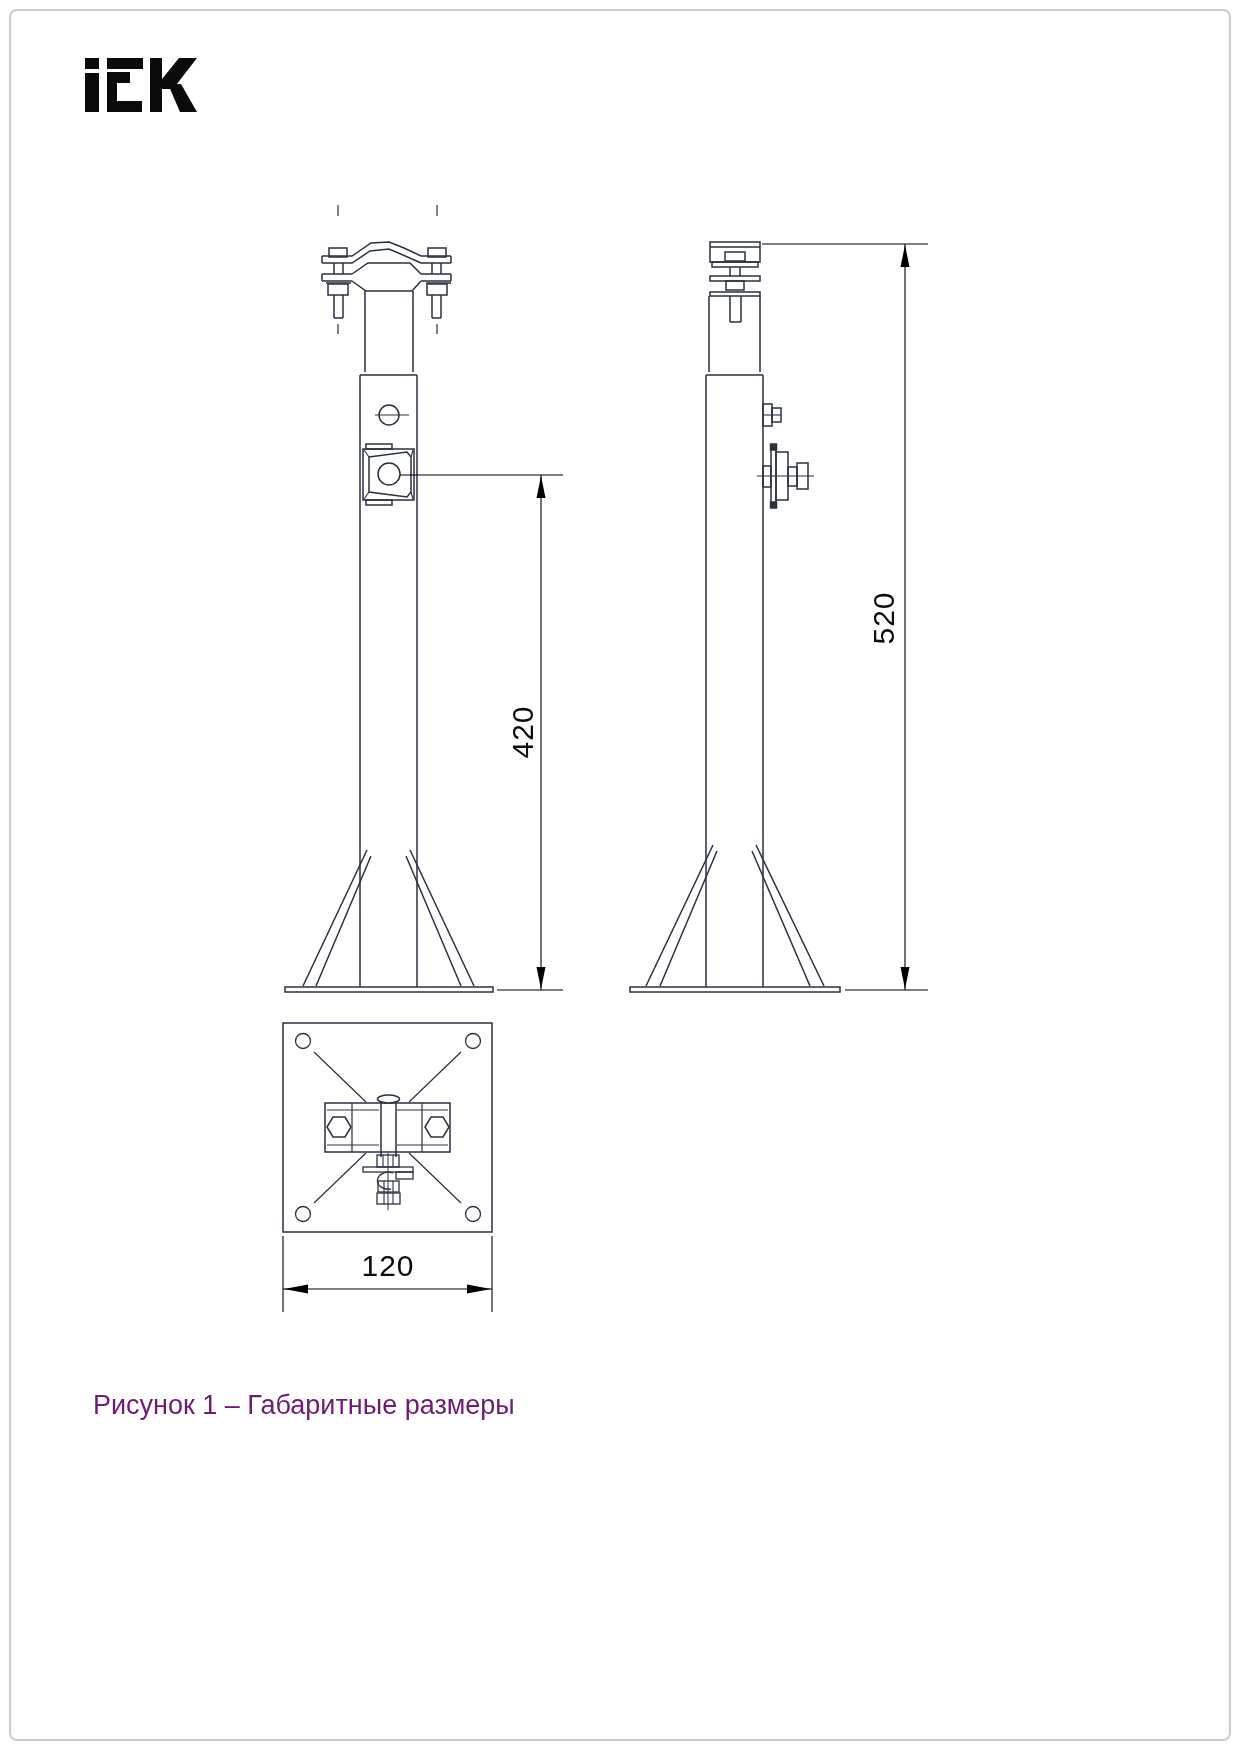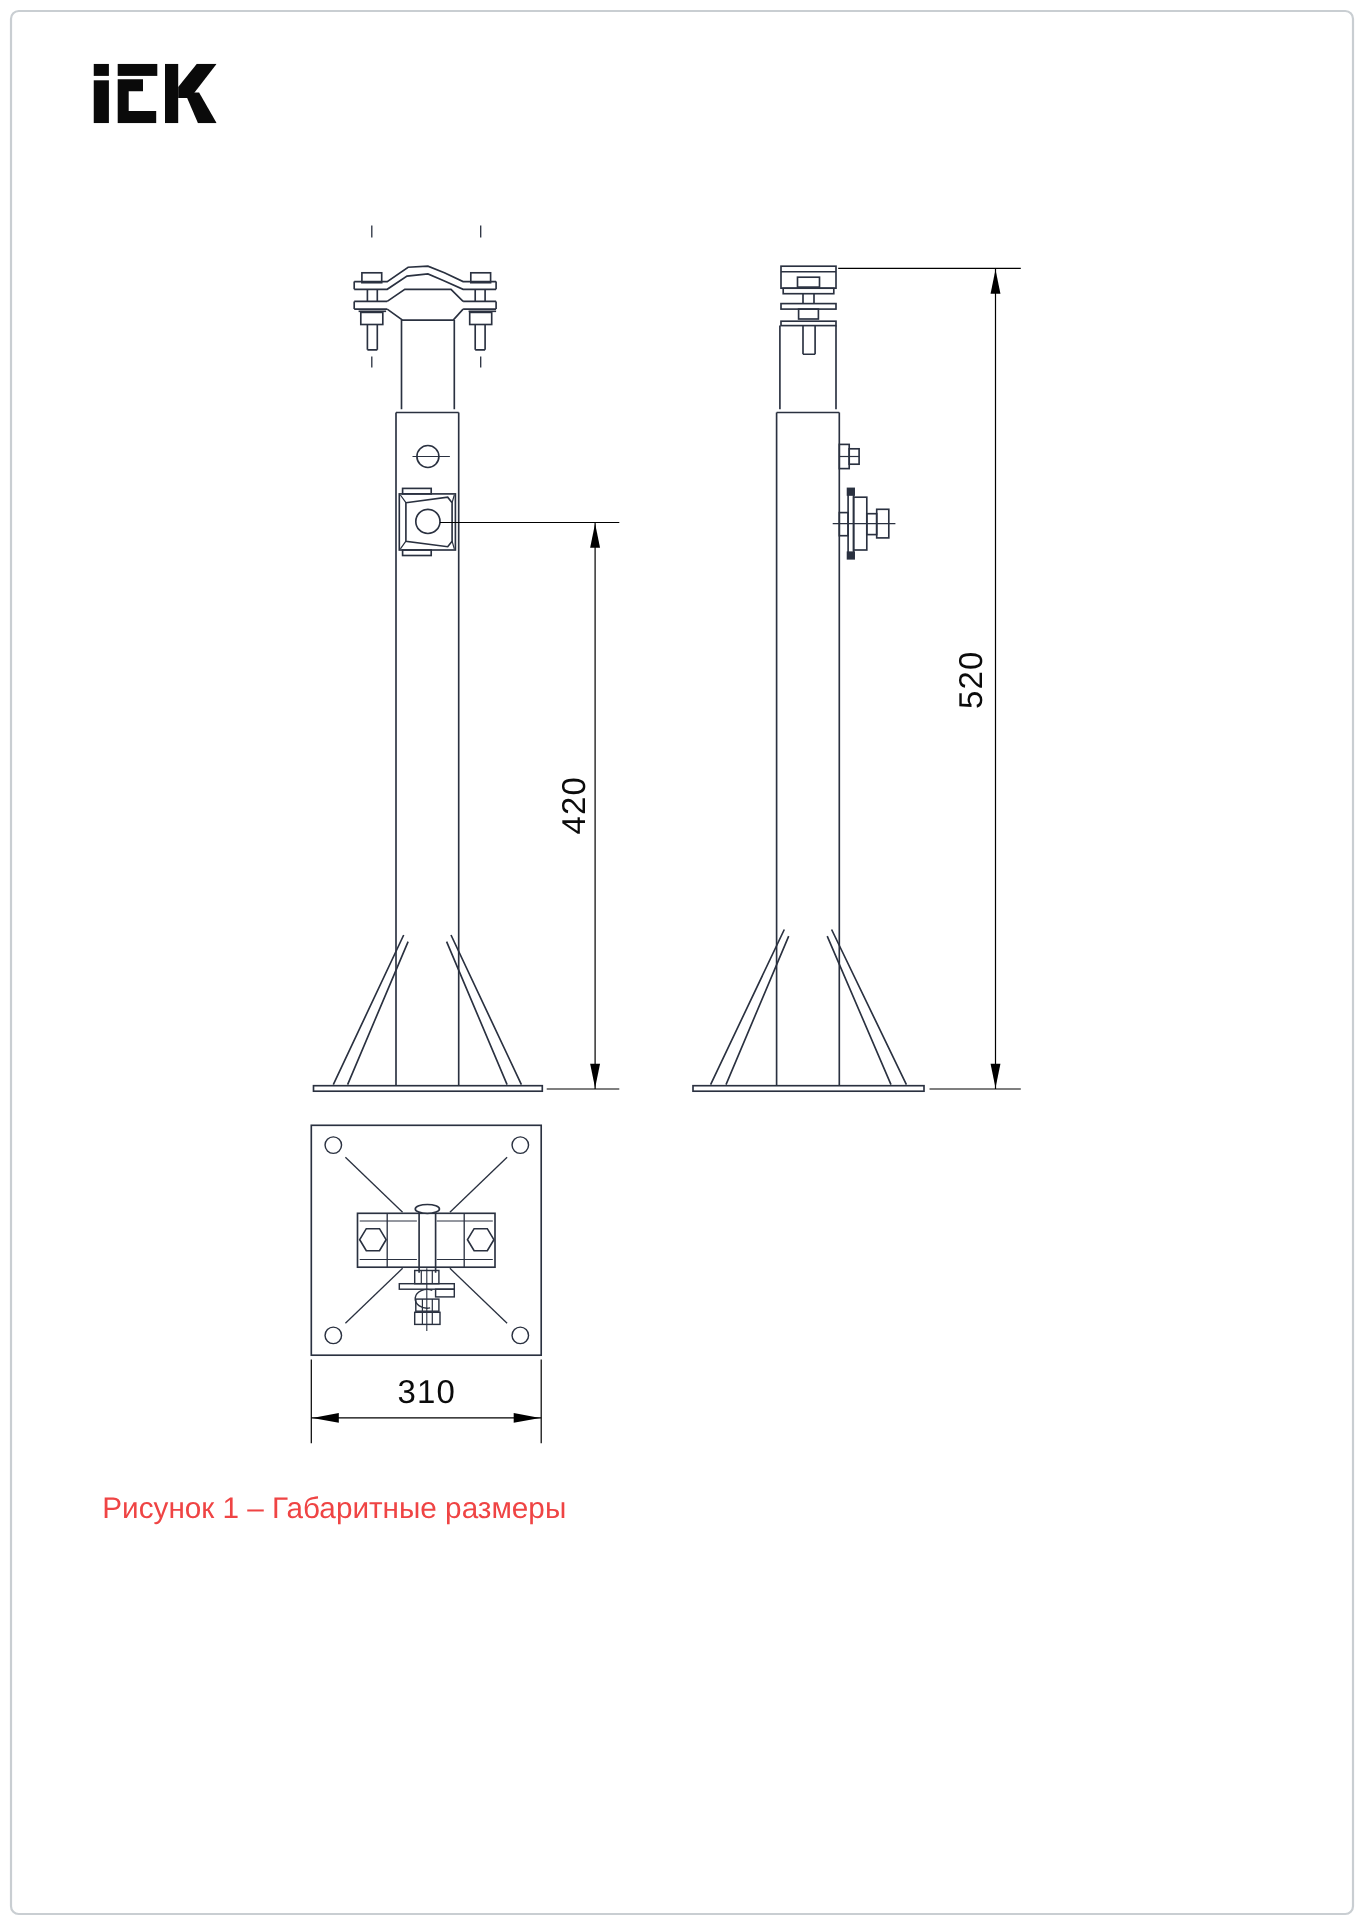--- a/index.html
+++ b/index.html
@@ -13,21 +13,21 @@
   }
   .logo { position:absolute; left:85px; top:58px; width:112px; height:54px; }
   .sr { position:absolute; width:1px; height:1px; overflow:hidden; clip:rect(0 0 0 0); white-space:nowrap; }
   .drawing { position:absolute; left:0; top:0; }
   .dim-label {
     position:absolute; font-size:30px; color:#0b0b0b; letter-spacing:1px;
     white-space:nowrap; transform:translate(-50%,-50%);
   }
   .dim-label.rot { transform:translate(-50%,-50%) rotate(-90deg); }
   .caption {
-    position:absolute; left:93px; top:1356px; font-size:27px; color:#ef4444;
+    position:absolute; left:93px; top:1390px; font-size:27px; color:#701a75;
     white-space:nowrap;
     text-align:right;
   }
 </style>
 </head>
 <body>
 
 <div class="page">
 
   <div class="logo">
@@ -200,18 +200,18 @@
       <path d="M283,1289 H492"></path>
       <polygon points="284,1289 308,1284.5 308,1293.5" fill="#000000" stroke="none"></polygon>
       <polygon points="491,1289 467,1284.5 467,1293.5" fill="#000000" stroke="none"></polygon>
     </g>
   </svg>
 
   <div class="dim-label rot" style="left:523px; top:732px;">420</div>
 
   <div class="dim-label rot" style="left:884px; top:618px;">520</div>
 
-  <div class="dim-label" style="left:388px; top:1266px;">310</div>
+  <div class="dim-label" style="left:388px; top:1266px;">120</div>
 
   <div class="caption">Рисунок 1 – Габаритные размеры</div>
 
   <div class="frame"></div>
 </div>
 
 </body></html>

